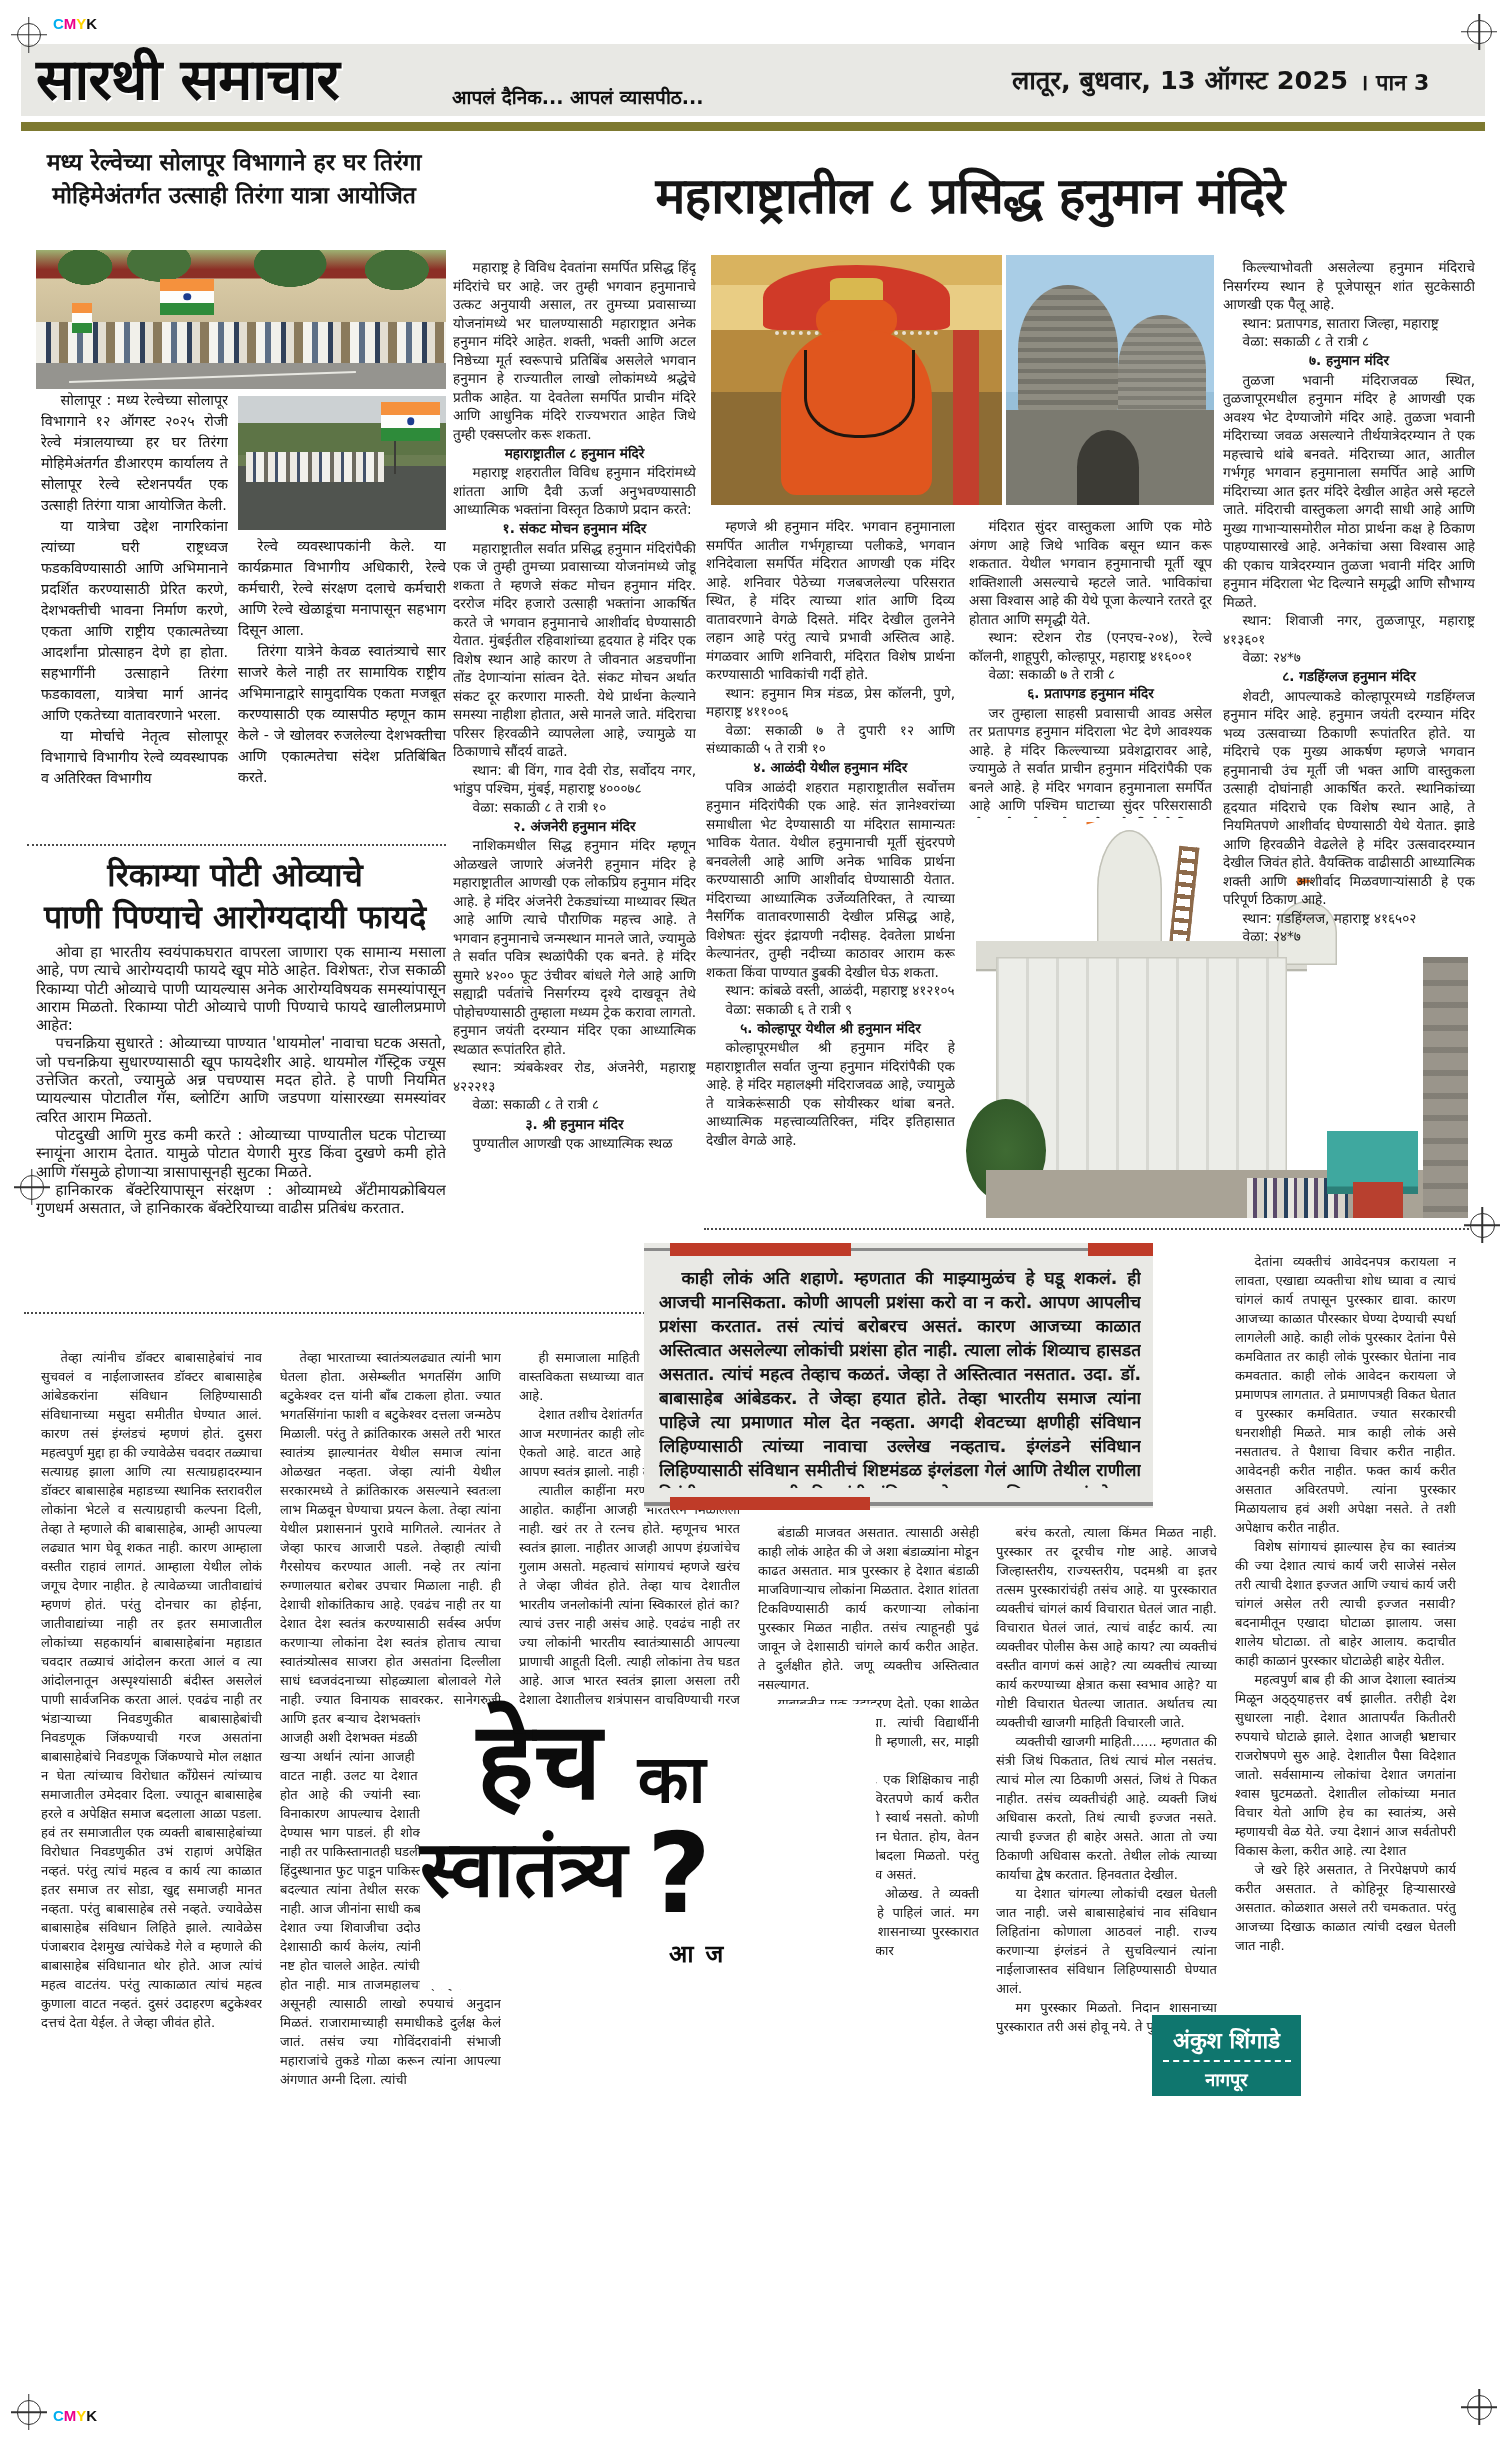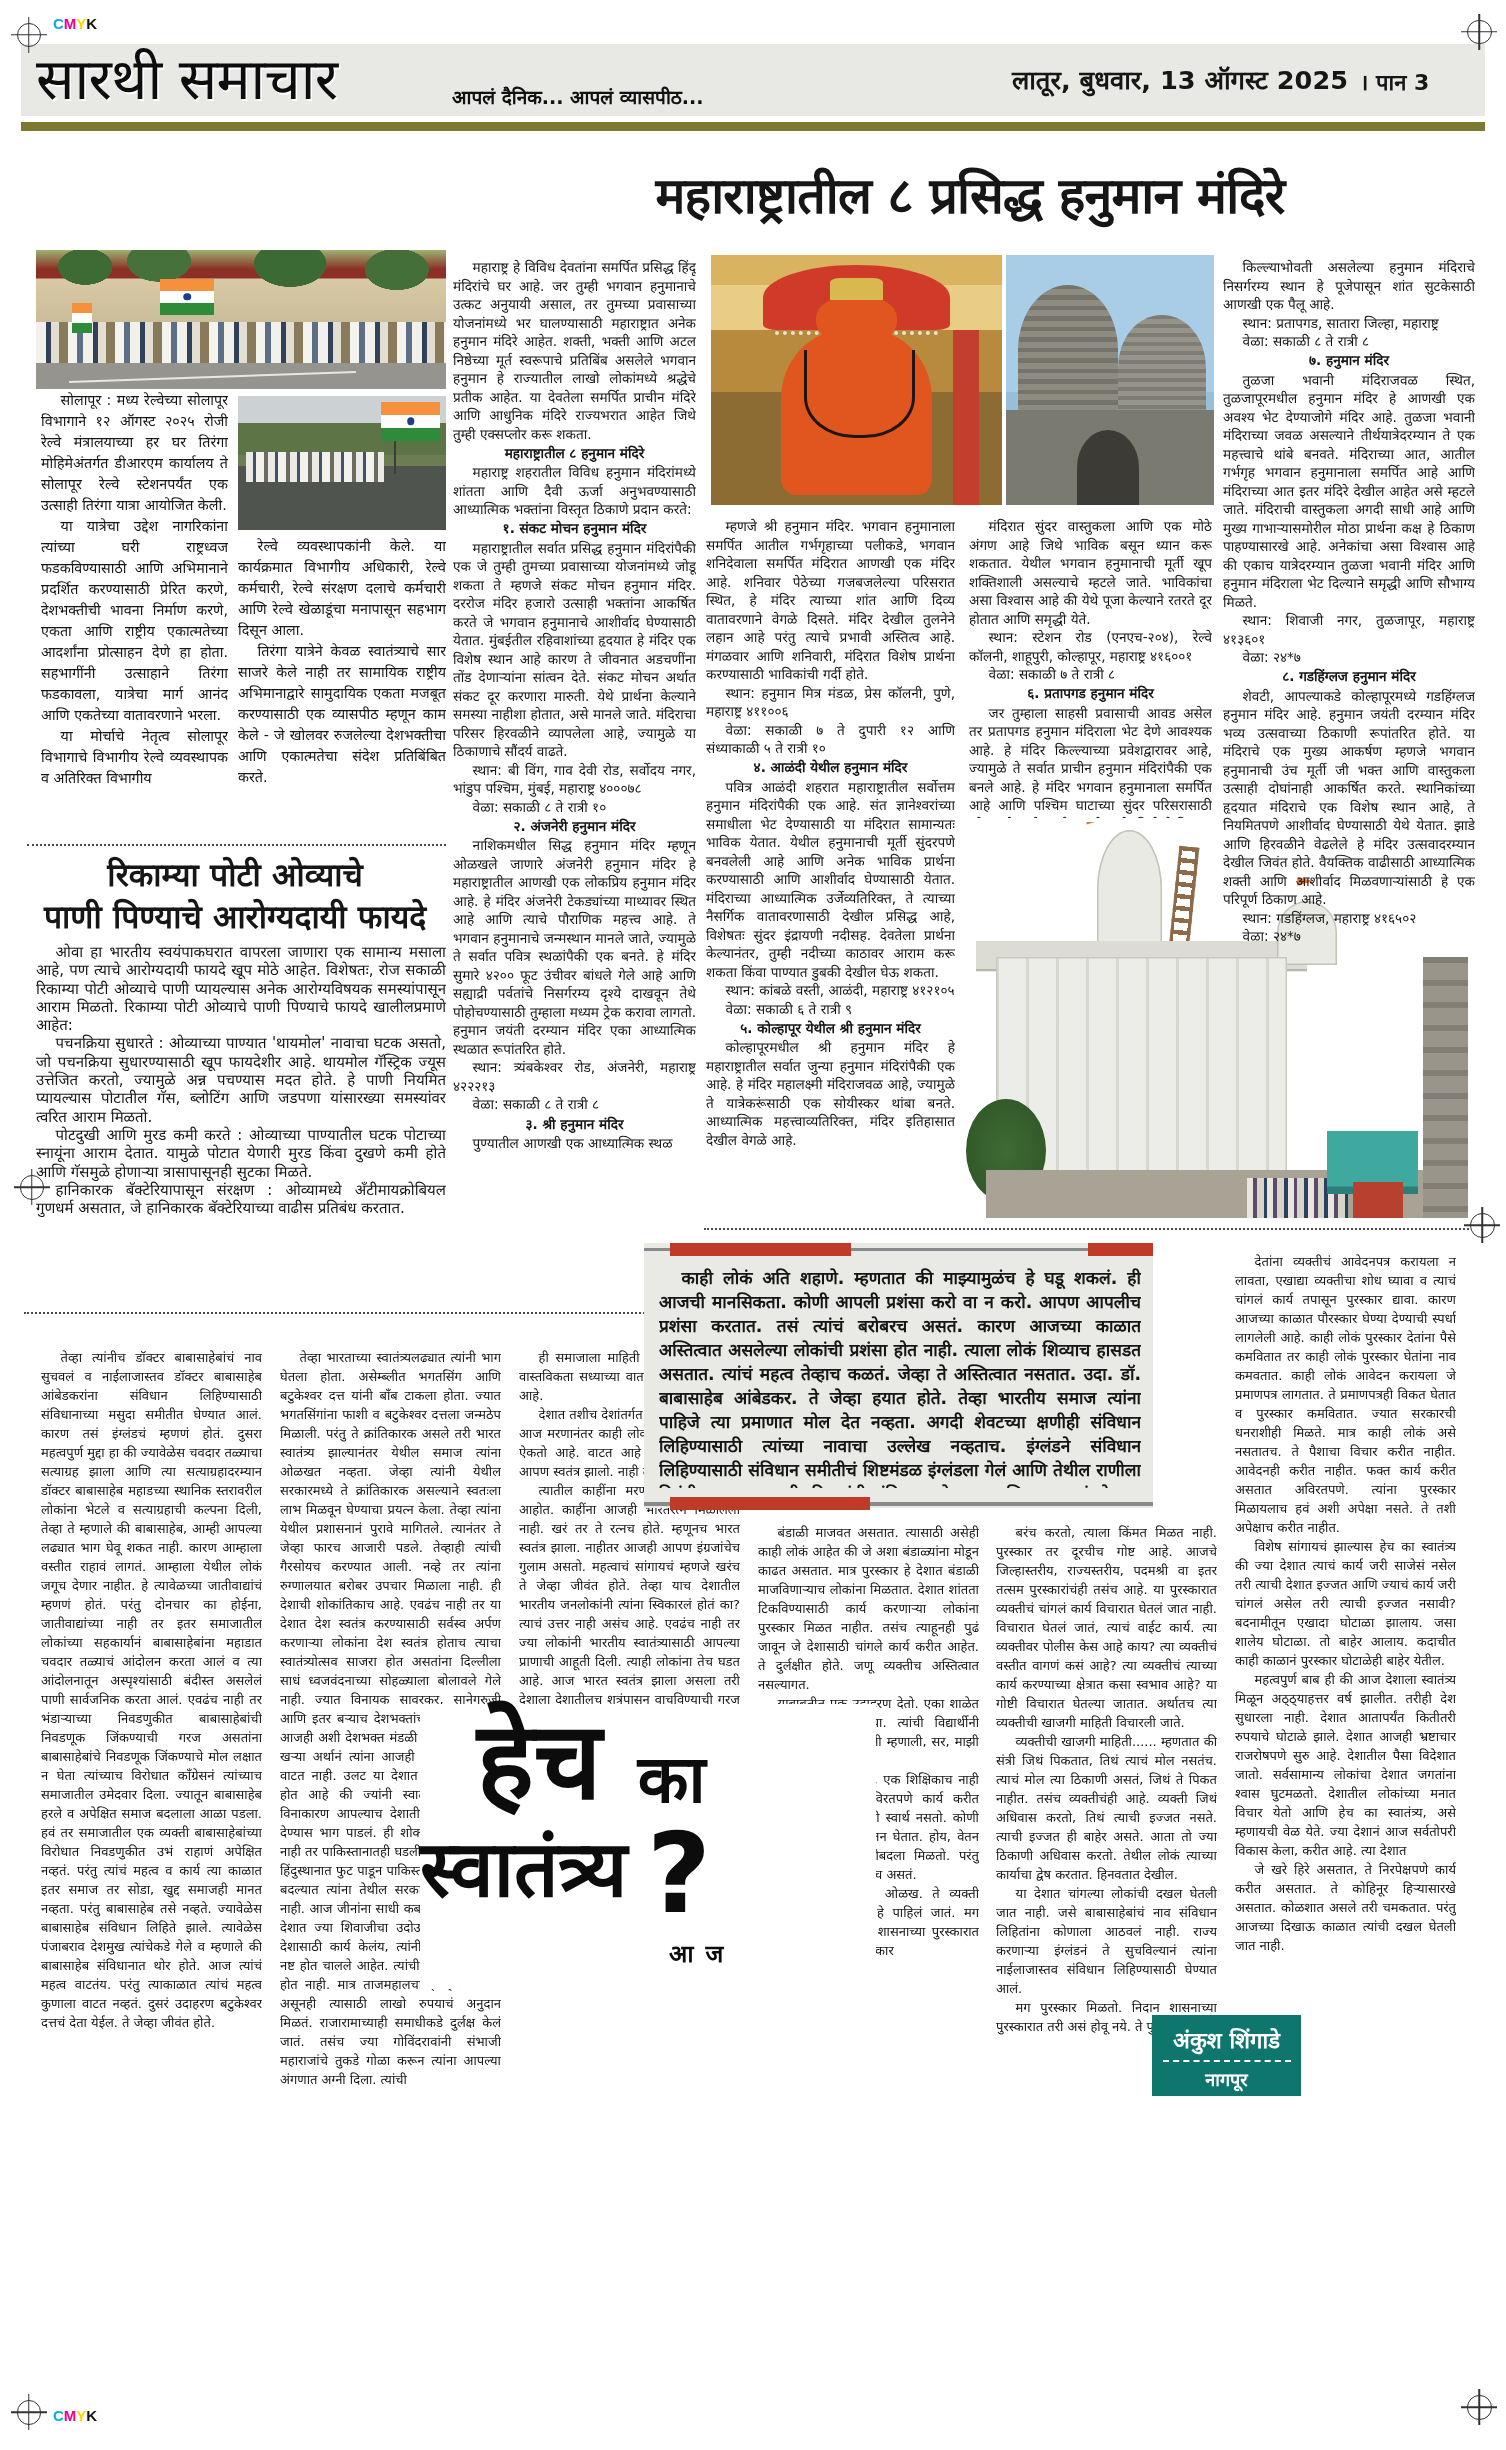--- a/index.html
+++ b/index.html
@@ -7,21 +7,21 @@
         font-family:"DejaVu Sans","Liberation Sans",sans-serif;color:#161616;}
   .abs{position:absolute;}
   
   .crosshair{position:absolute;width:22.6px;height:22.6px;border:1.5px solid #333;border-radius:50%;z-index:9;}
   .crosshair:before{content:"";position:absolute;left:50%;top:-6.8px;bottom:-6.8px;width:1.5px;background:#333;transform:translateX(-50%);}
   .crosshair:after{content:"";position:absolute;top:50%;left:-6.8px;right:-6.8px;height:1.5px;background:#333;transform:translateY(-50%);}
   .cmyk{position:absolute;font-size:15px;font-weight:700;letter-spacing:0;z-index:9;font-family:"Liberation Sans",sans-serif;}
   .cmyk .c{color:#00aeef}.cmyk .m{color:#ec008c}.cmyk .y{color:#ffd400}.cmyk .k{color:#111}
   
   .band{left:21px;top:44px;width:1464px;height:72px;background:#e8e8e4;}
-  .paper-title{left:36px;top:48px;font-size:57px;line-height:63px;font-weight:400;color:#0d0d0d;
+  .paper-title{left:36px;top:48px;font-size:57px;line-height:63px;font-weight:700;color:#0d0d0d;
                text-shadow:1.5px 1.5px 0 #fff; letter-spacing:-0.8px;}
   .tagline{left:452px;top:84px;font-size:19px;font-weight:700;color:#111;}
   .dateline{left:941px;top:62px;width:407px;font-size:25.6px;font-weight:800;text-align:right;}
   .pageno{left:1360px;top:66px;font-size:22px;font-weight:800;}
   .olive-rule{left:21px;top:122px;width:1464px;height:9px;background:#7d7930;}
   
   .hl-left{left:22.6px;top:146px;width:423px;font-size:23px;line-height:33px;font-weight:800;text-align:center;}
   .hl-temple{left:458px;top:151px;width:1024px;font-size:50px;line-height:90px;font-weight:800;text-align:center;white-space:nowrap;letter-spacing:-0.8px;}
   .col{position:absolute;overflow:hidden;text-align:justify;}
   .col .para{margin:0;text-indent:19.6px;}
@@ -128,20 +128,21 @@
     <span class="c">C</span><span class="m">M</span><span class="y">Y</span><span class="k">K</span>
   </div>
 
   <div class="abs band"></div>
   <div class="abs paper-title">सारथी समाचार</div>
   <div class="abs tagline">आपलं दैनिक... आपलं व्यासपीठ...</div>
   <div class="abs dateline">लातूर, बुधवार, 13 ऑगस्ट 2025</div>
   <div class="abs pageno">। पान 3</div>
   <div class="abs olive-rule"></div>
 
+  <div class="abs hl-left">मध्य रेल्वेच्या सोलापूर विभागाने हर घर तिरंगा मोहिमेअंतर्गत उत्साही तिरंगा यात्रा आयोजित</div>
   <div class="photo ph-rally">
     <div class="crowd"></div>
     <div class="road"></div>
     <div class="mark"></div>
     <div class="flag" style="left:124px;top:29px;width:54px;height:36px;">
       <div class="s1"></div>
         <div class="s2">
           <i></i>
         </div>
         <div class="s3"></div>

